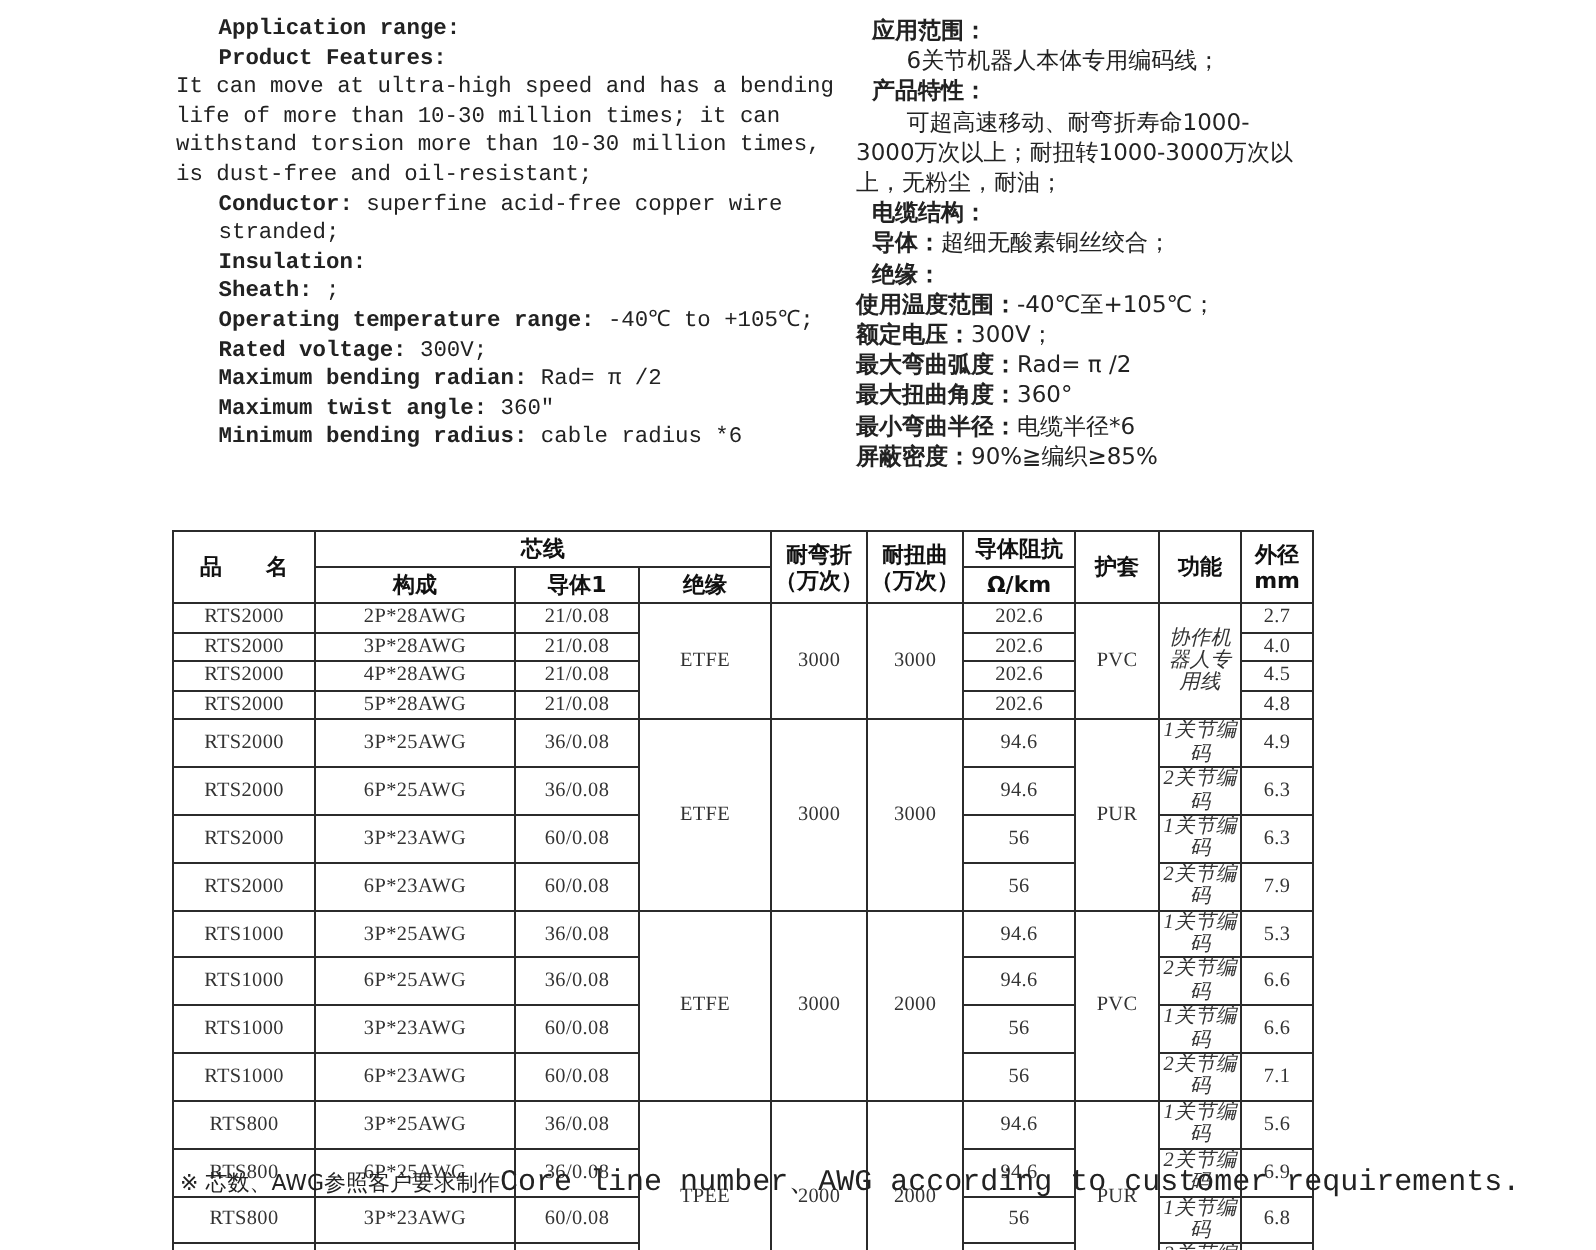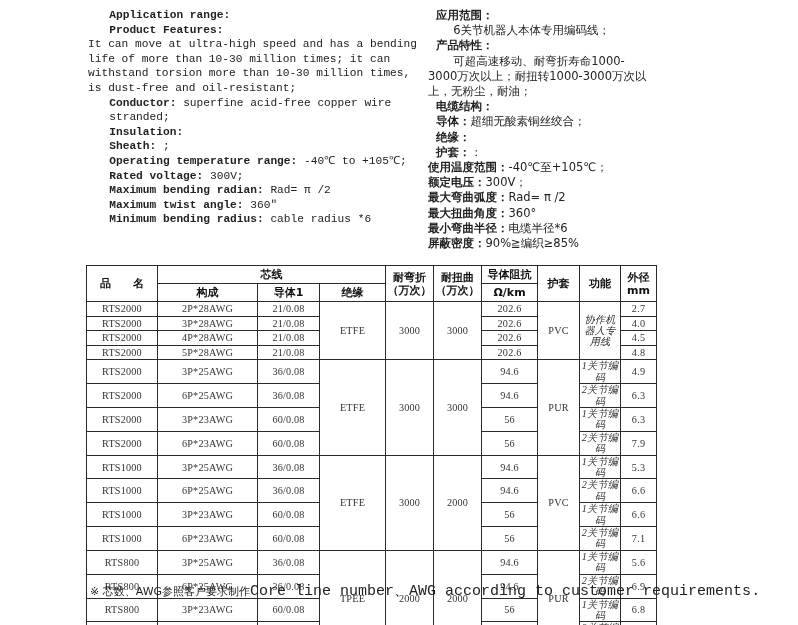--- a/index.html
+++ b/index.html
@@ -132,21 +132,20 @@
     </div>
 
     <div class="col-cn">
       <div class="ln hd-cn">应用范围：</div>
       <div class="ln ind-cn" style="padding-left:2.2em">6关节机器人本体专用编码线；</div>
       <div class="ln hd-cn">产品特性：</div>
       <div class="ln" style="text-indent:2.2em">可超高速移动、耐弯折寿命1000-3000万次以上；耐扭转1000-3000万次以上，无粉尘，耐油；</div>
       <div class="ln hd-cn">电缆结构：</div>
       <div class="ln hd-cn"><span class="lbl">导体：</span><span class="val">超细无酸素铜丝绞合；</span></div>
       <div class="ln hd-cn"><span class="lbl">绝缘：</span><span class="val"></span></div>
-      <div class="ln hd-cn"><span class="lbl">护套：</span><span class="val">：</span></div>
       <div class="ln"><span class="lbl">使用温度范围：</span><span class="val">-40℃至+105℃；</span></div>
       <div class="ln"><span class="lbl">额定电压：</span><span class="val">300V；</span></div>
       <div class="ln"><span class="lbl">最大弯曲弧度：</span><span class="val">Rad= π /2</span></div>
       <div class="ln"><span class="lbl">最大扭曲角度：</span><span class="val">360°</span></div>
       <div class="ln"><span class="lbl">最小弯曲半径：</span><span class="val">电缆半径*6</span></div>
       <div class="ln"><span class="lbl">屏蔽密度：</span><span class="val">90%≧编织≥85%</span></div>
     </div>
 
   </div>
 

